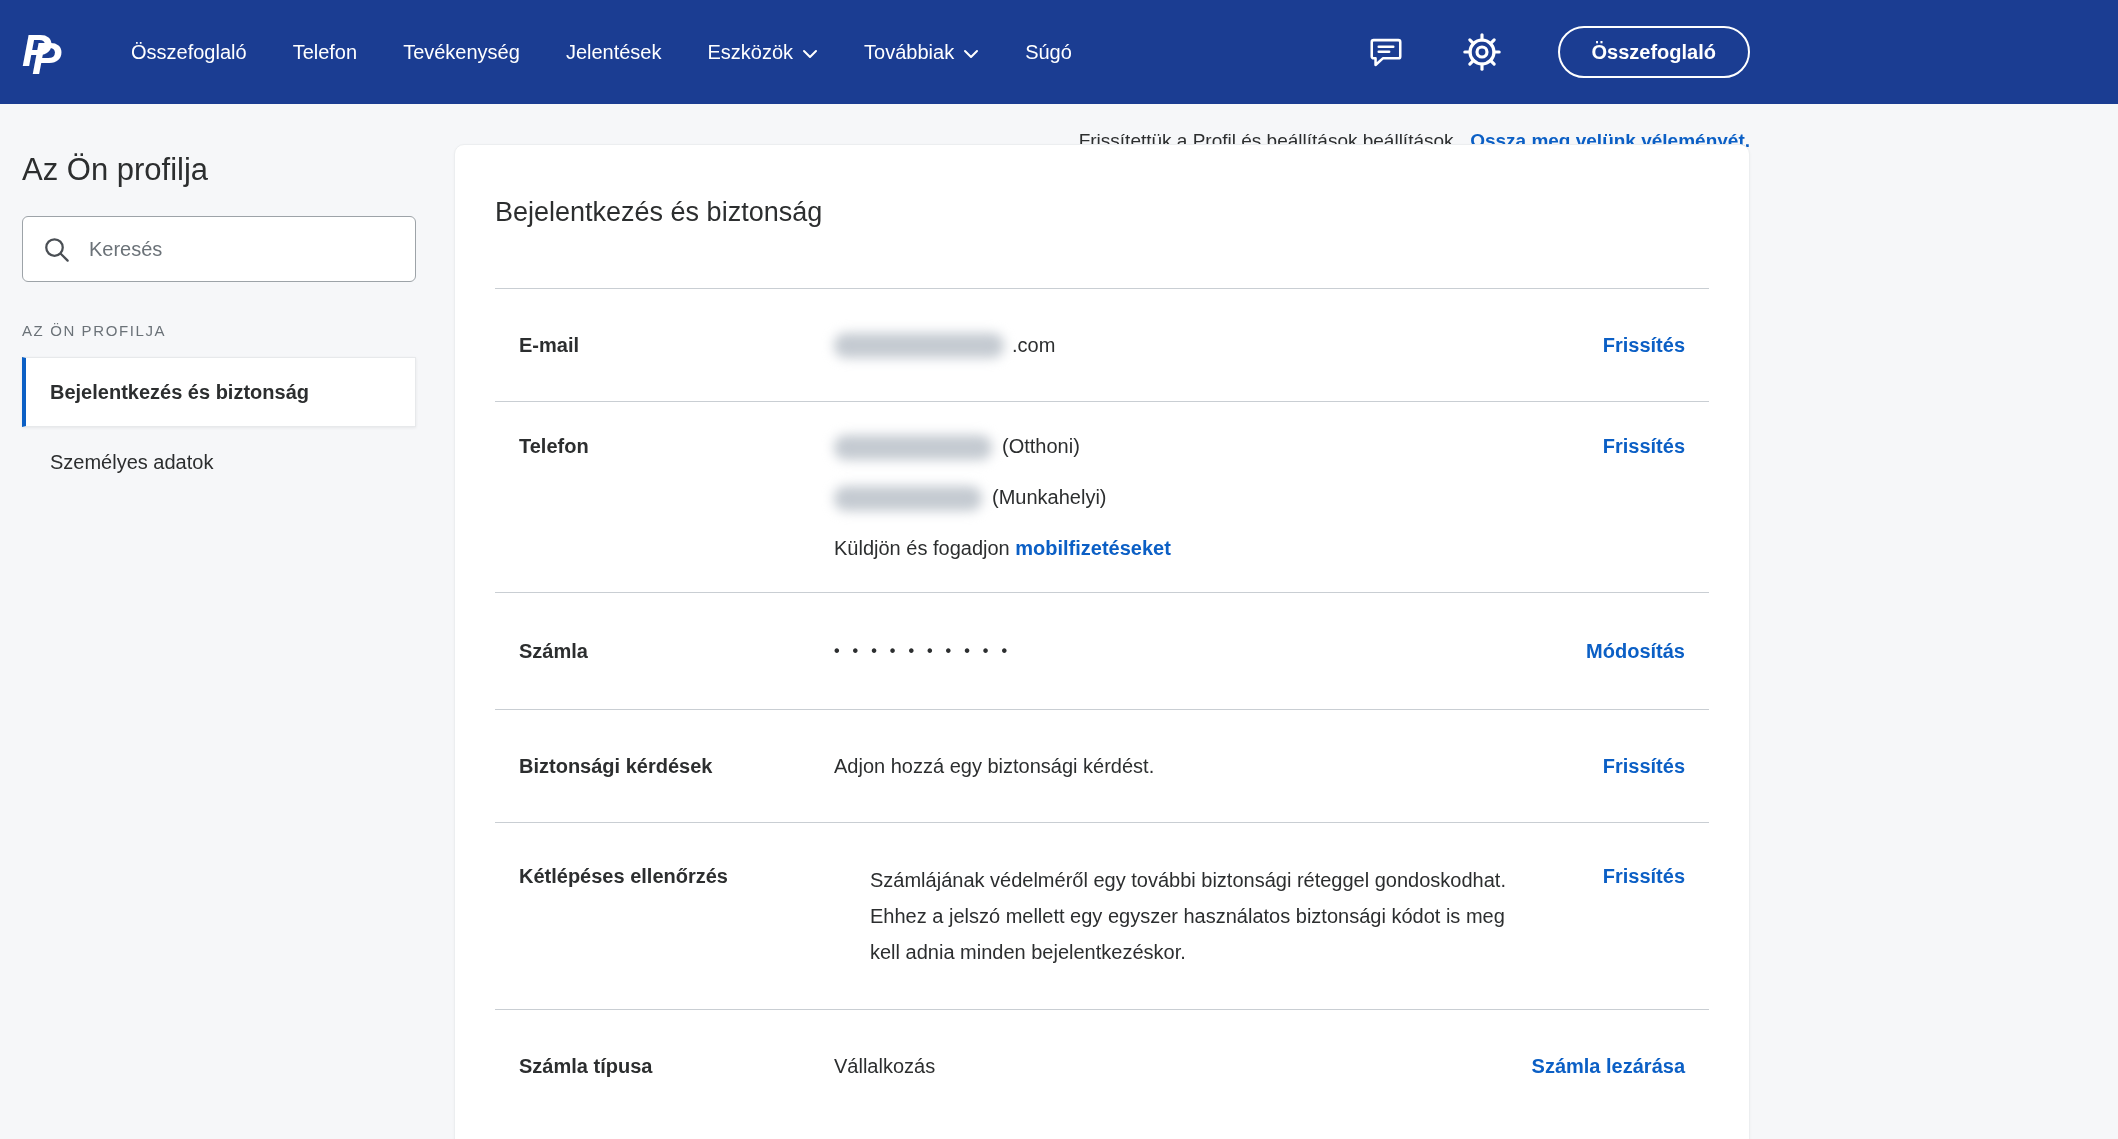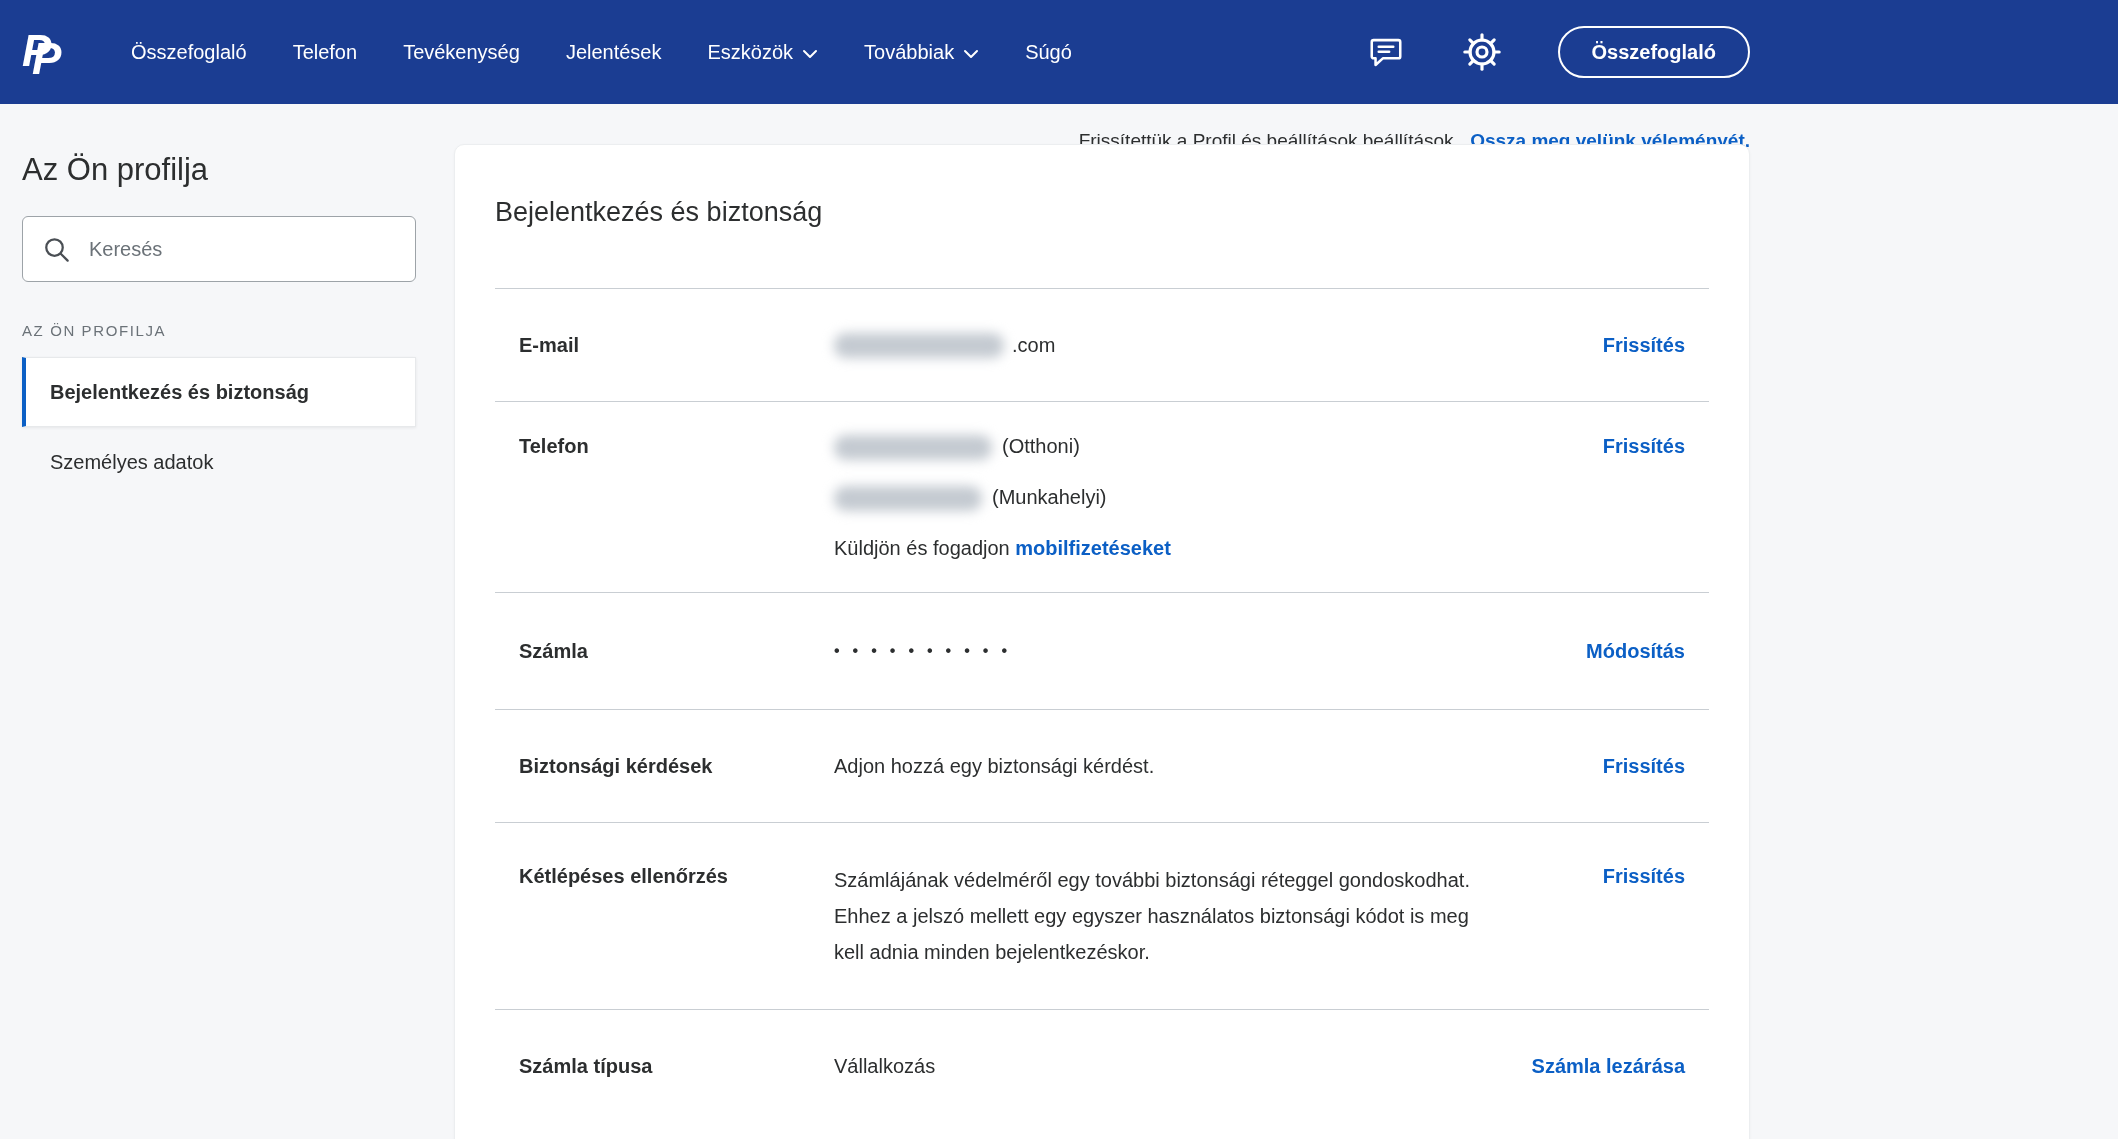--- a/index.html
+++ b/index.html
@@ -99,21 +99,21 @@
   .value-email { display:flex; align-items:center; gap:8px; }
 
   .row-phone { padding-top:30px; padding-bottom:30px; }
   .phone-line { display:flex; align-items:flex-end; gap:10px; margin-bottom:23px; }
   .phone-line:last-child { margin-bottom:0; }
   .payments-line { display:block; }
 
   .row-password { padding-top:44px; padding-bottom:44px; }
   .dots { font-size:16px; font-weight:700; letter-spacing:13px; line-height:28px; }
 
-  .row-two-step { padding-top:39px; padding-bottom:39px; }
+  .row-two-step { padding-top:39px; padding-bottom:39px;gap:36px; }
   .row-two-step .row-value { max-width:650px; line-height:36px; }
 
   .row-account { padding-bottom:60px; }
 </style>
 </head>
 <body>
 
 <nav class="topbar">
   <div class="shell nav-inner">
     <a class="logo">

